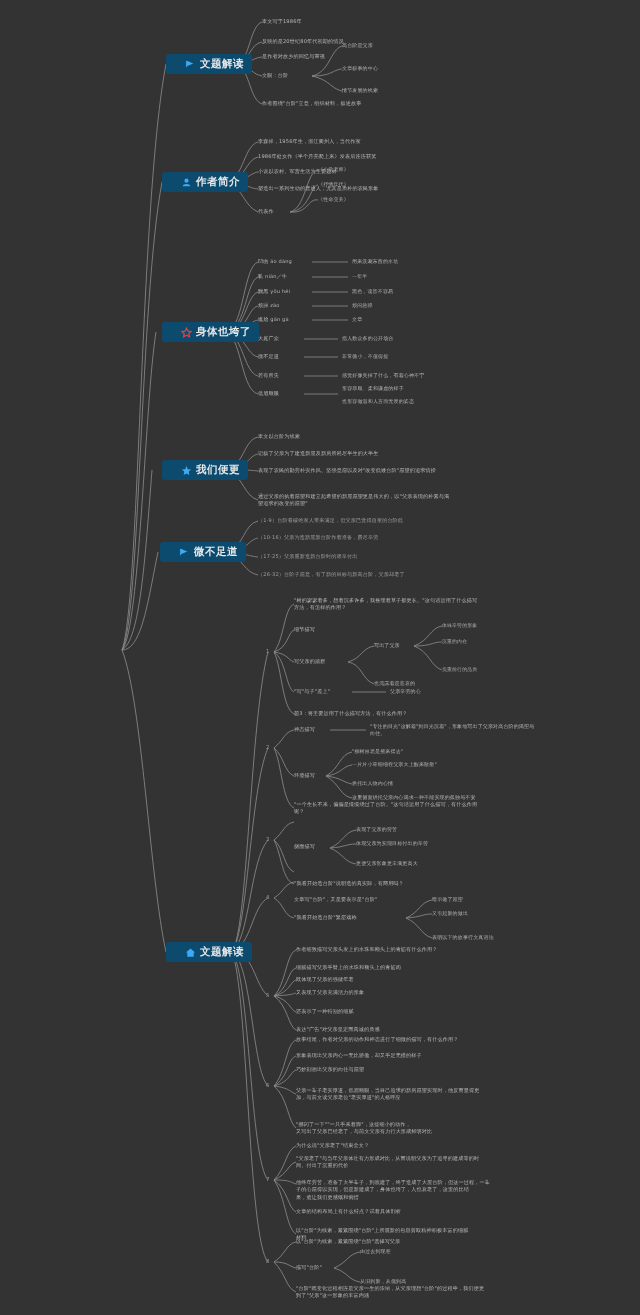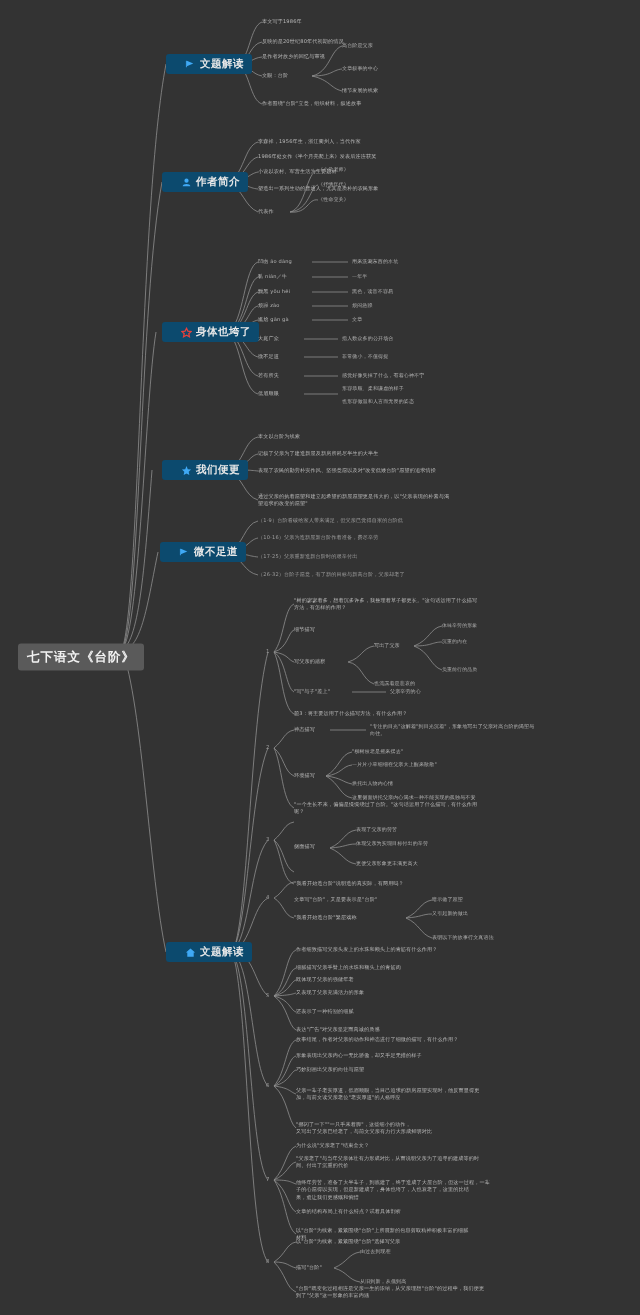--- a/index.html
+++ b/index.html
@@ -166,21 +166,20 @@
     <path d="M274,1180 C288,1190 288,1208 296,1212"></path>
     <path d="M274,1180 C286,1198 286,1228 296,1234"></path>
 
     <path d="M274,1262 C286,1254 286,1244 296,1242"></path>
     <path d="M274,1262 C288,1262 288,1266 296,1268"></path>
     <path d="M274,1262 C286,1274 286,1288 296,1292"></path>
     <path d="M334,1268 C348,1262 348,1254 360,1252"></path>
     <path d="M334,1268 C348,1272 348,1280 360,1282"></path>
   </svg>
 
-  <div class="node root" style="left:18px;top:657px;">七下语文《台阶》</div>
 
   <div class="node branch" style="left:166px;top:64px;">
     <svg class="bicon" viewBox="0 0 12 12">
       <path d="M2 2 L9 5 L2 8 Z" fill="#3fa9f5"></path>
         <rect x="1" y="2" width="1" height="7" fill="#3fa9f5"></rect>
     </svg>
     <span class="blabel">文题解读</span>
   </div>
 
   <div class="node branch" style="left:162px;top:182px;font-family:Liberation Mono, monospace;">

